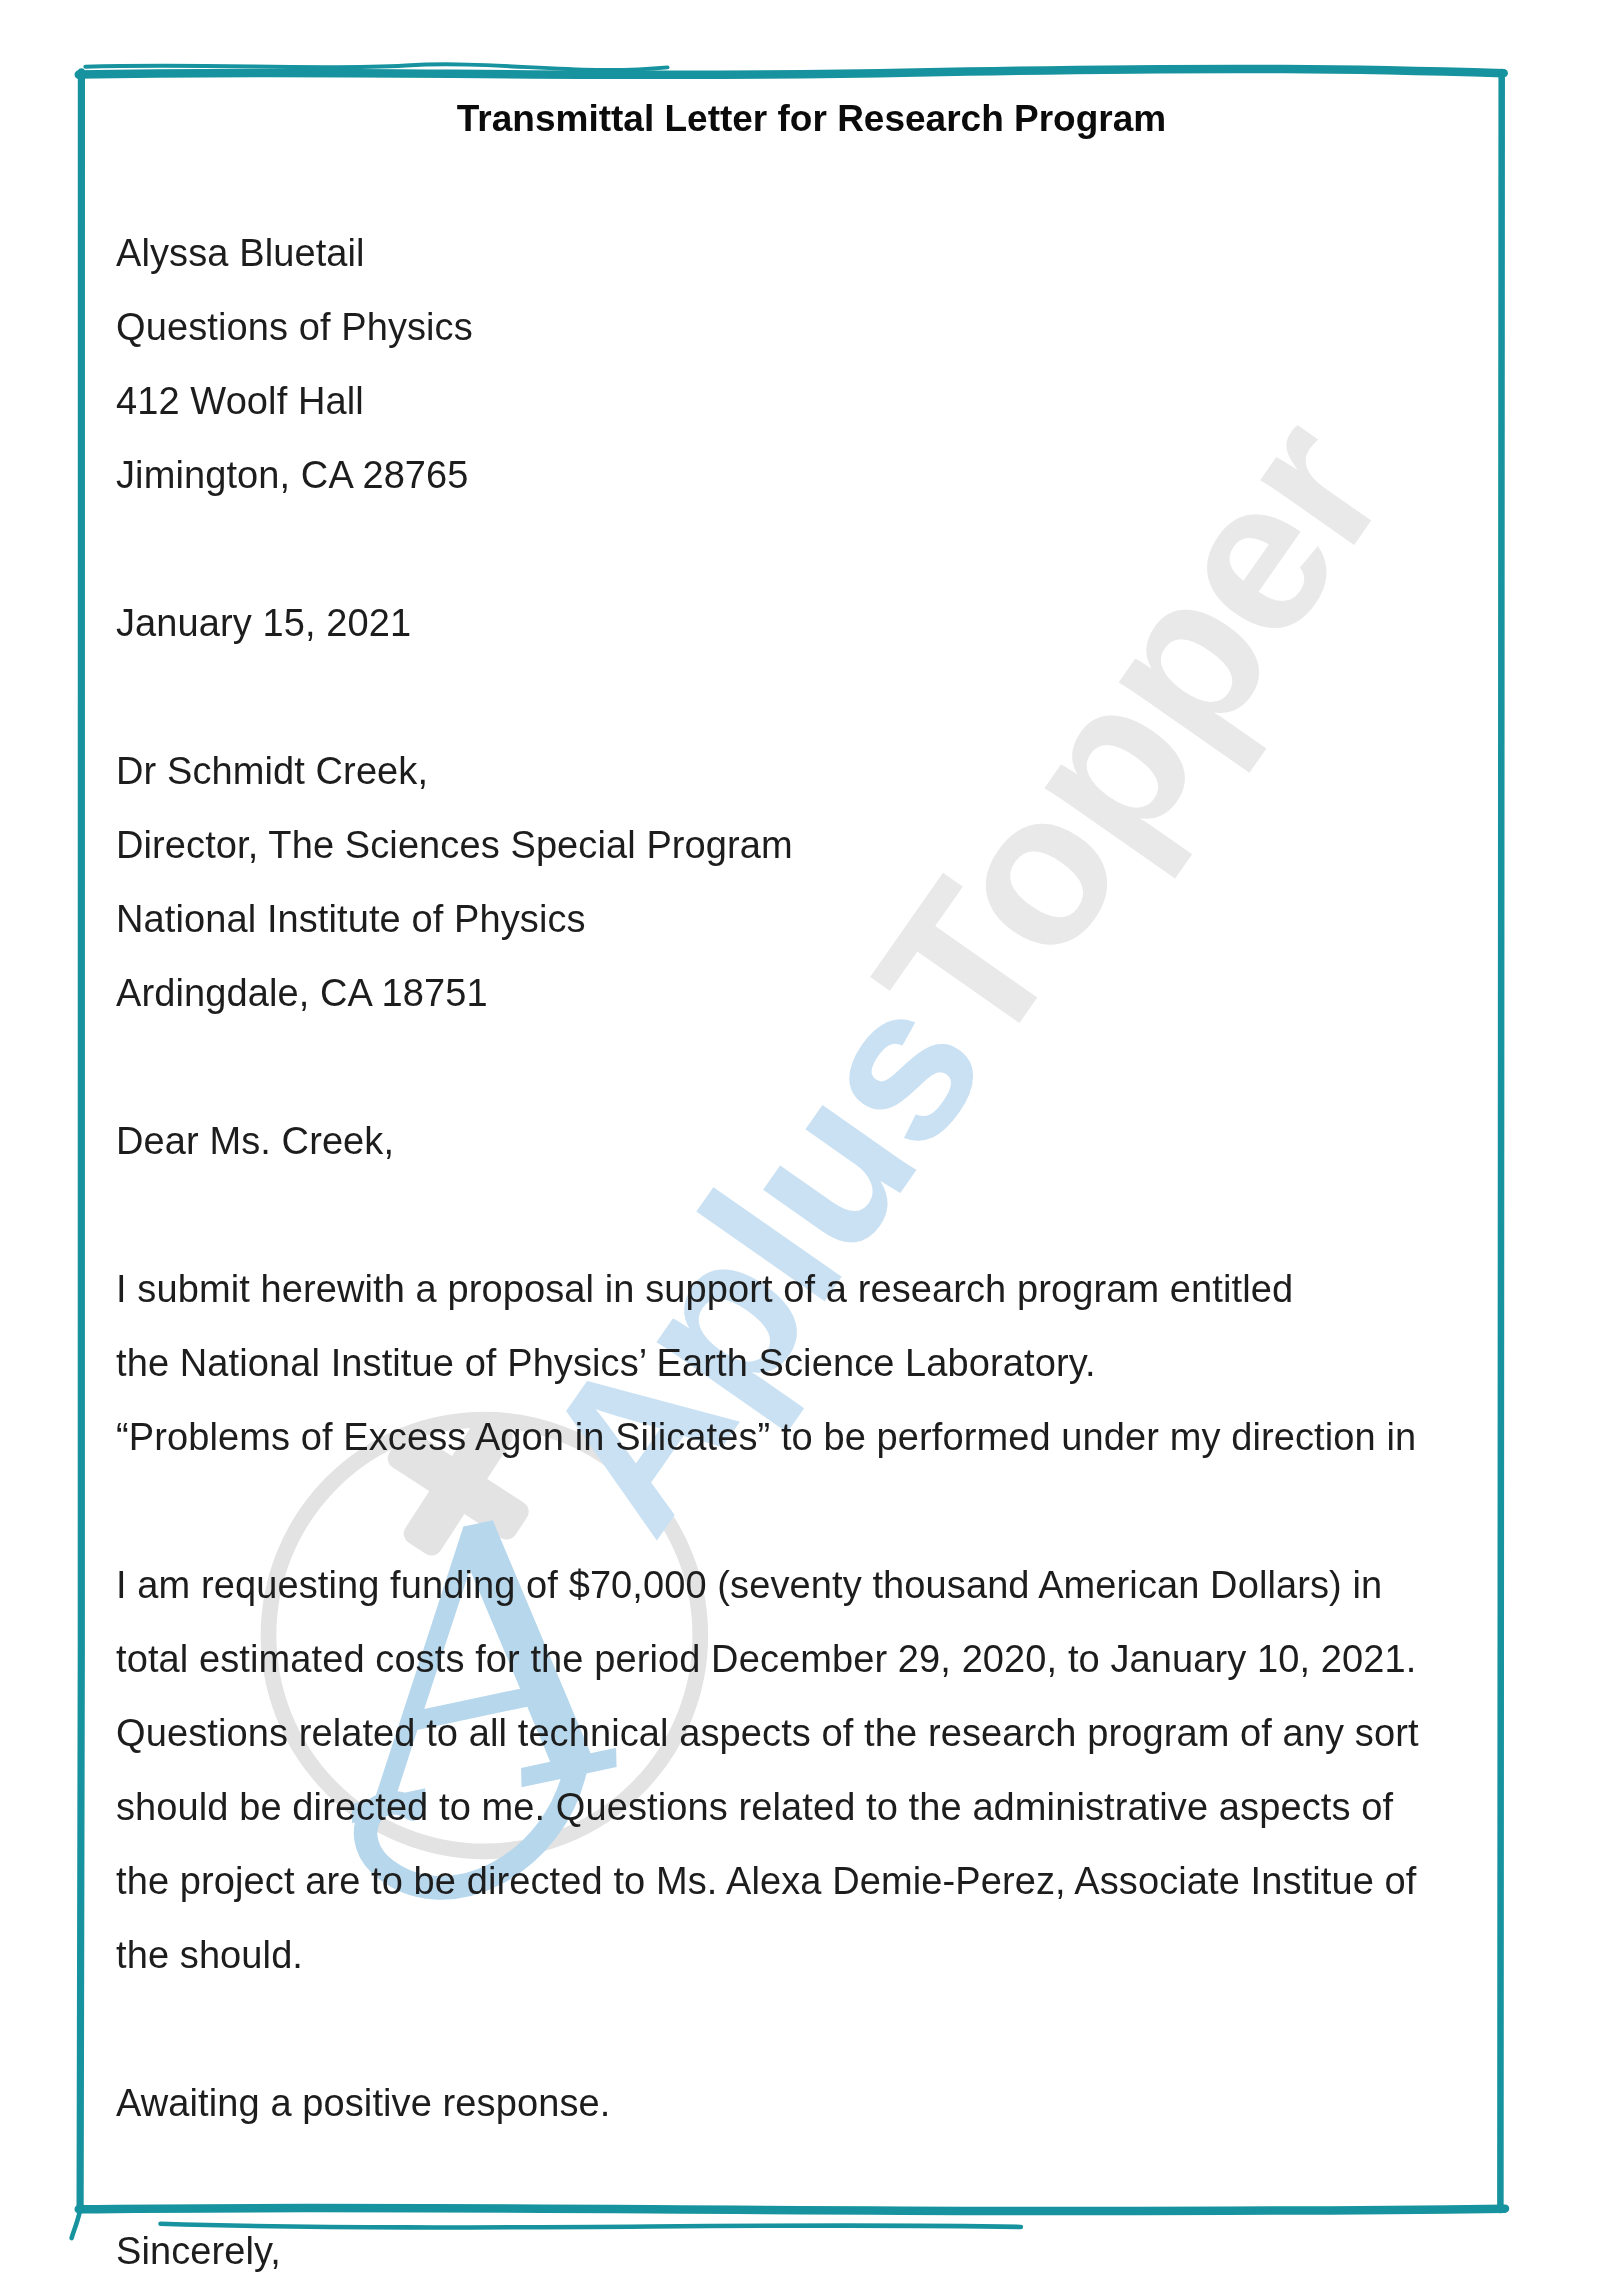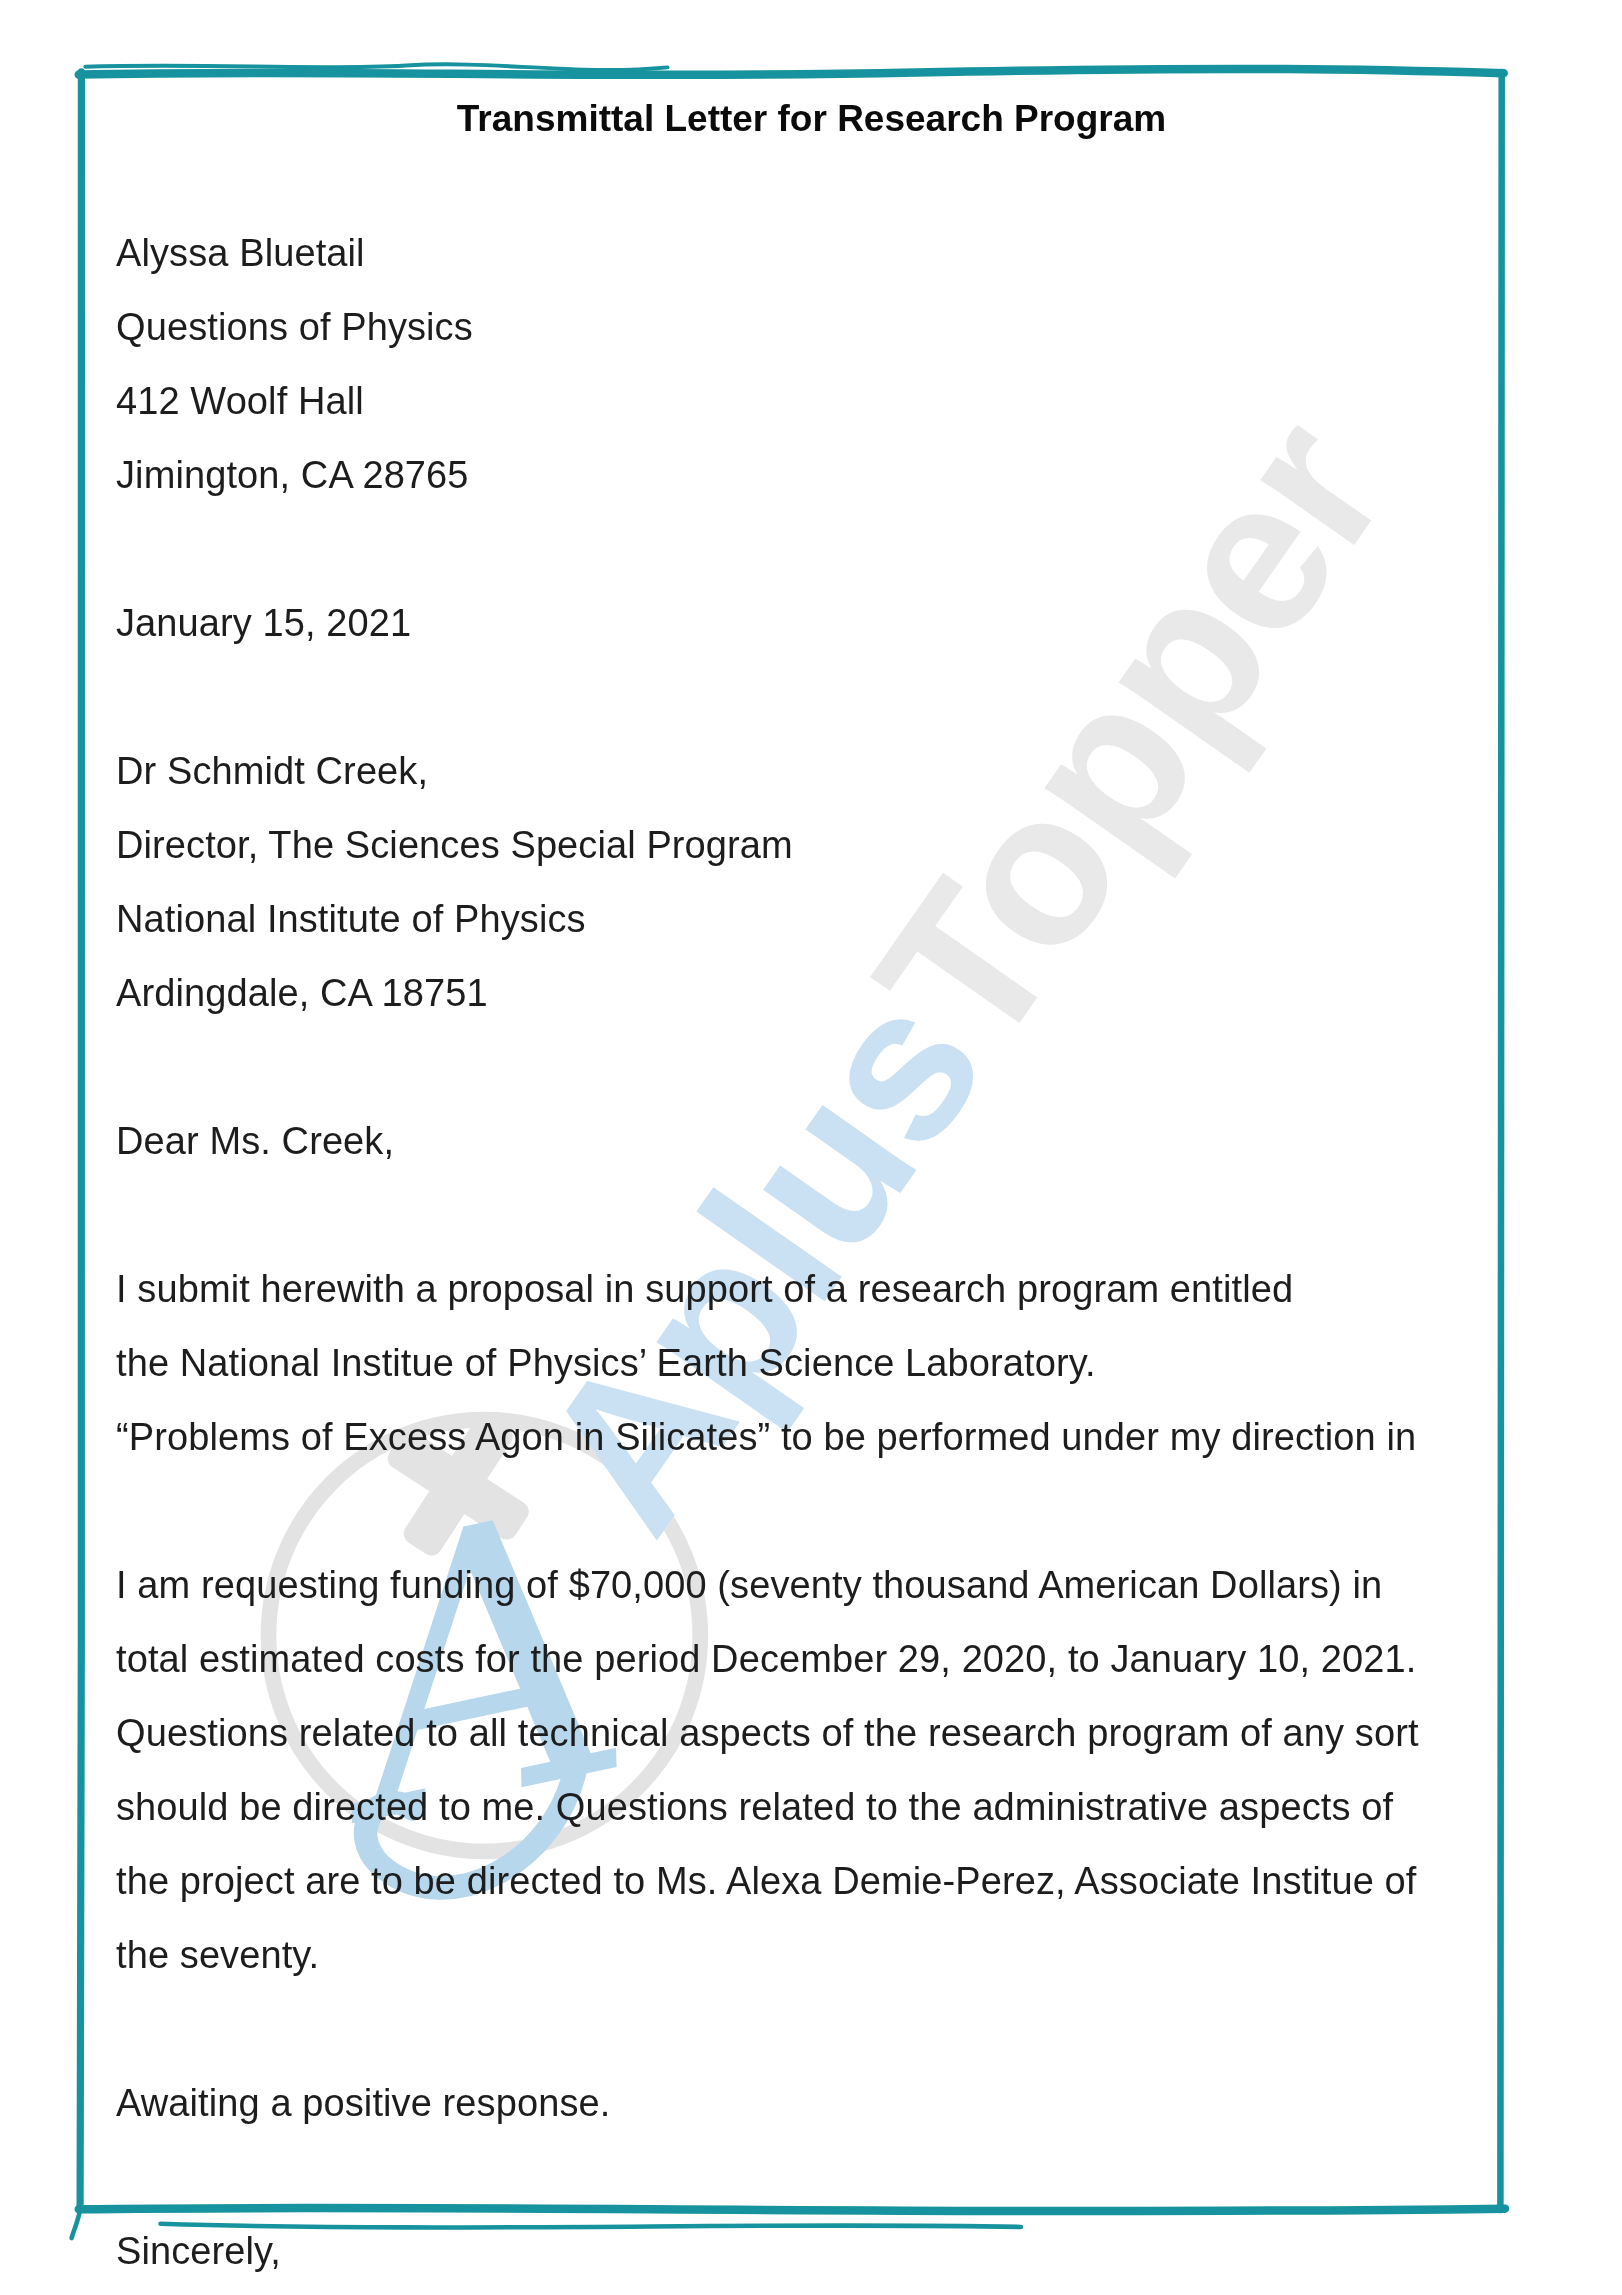--- a/index.html
+++ b/index.html
@@ -100,21 +100,21 @@
       <div class="line">&nbsp;</div>
       <div class="line">I submit herewith a proposal in support of a research program entitled</div>
       <div class="line">the National Institue of Physics’ Earth Science Laboratory.</div>
       <div class="line">“Problems of Excess Agon in Silicates” to be performed under my direction in</div>
       <div class="line">&nbsp;</div>
       <div class="line">I am requesting funding of $70,000 (seventy thousand American Dollars) in</div>
       <div class="line">total estimated costs for the period December 29, 2020, to January 10, 2021.</div>
       <div class="line">Questions related to all technical aspects of the research program of any sort</div>
       <div class="line">should be directed to me. Questions related to the administrative aspects of</div>
       <div class="line">the project are to be directed to Ms. Alexa Demie-Perez, Associate Institue of</div>
-      <div class="line">the seventy.</div>
+      <div class="line">the should.</div>
       <div class="line">&nbsp;</div>
       <div class="line">Awaiting a positive response.</div>
       <div class="line">&nbsp;</div>
       <div class="line">Sincerely,</div>
       <div class="line">Alyssa Bluetail.</div>
     </div>
 
 </div>
 
 

